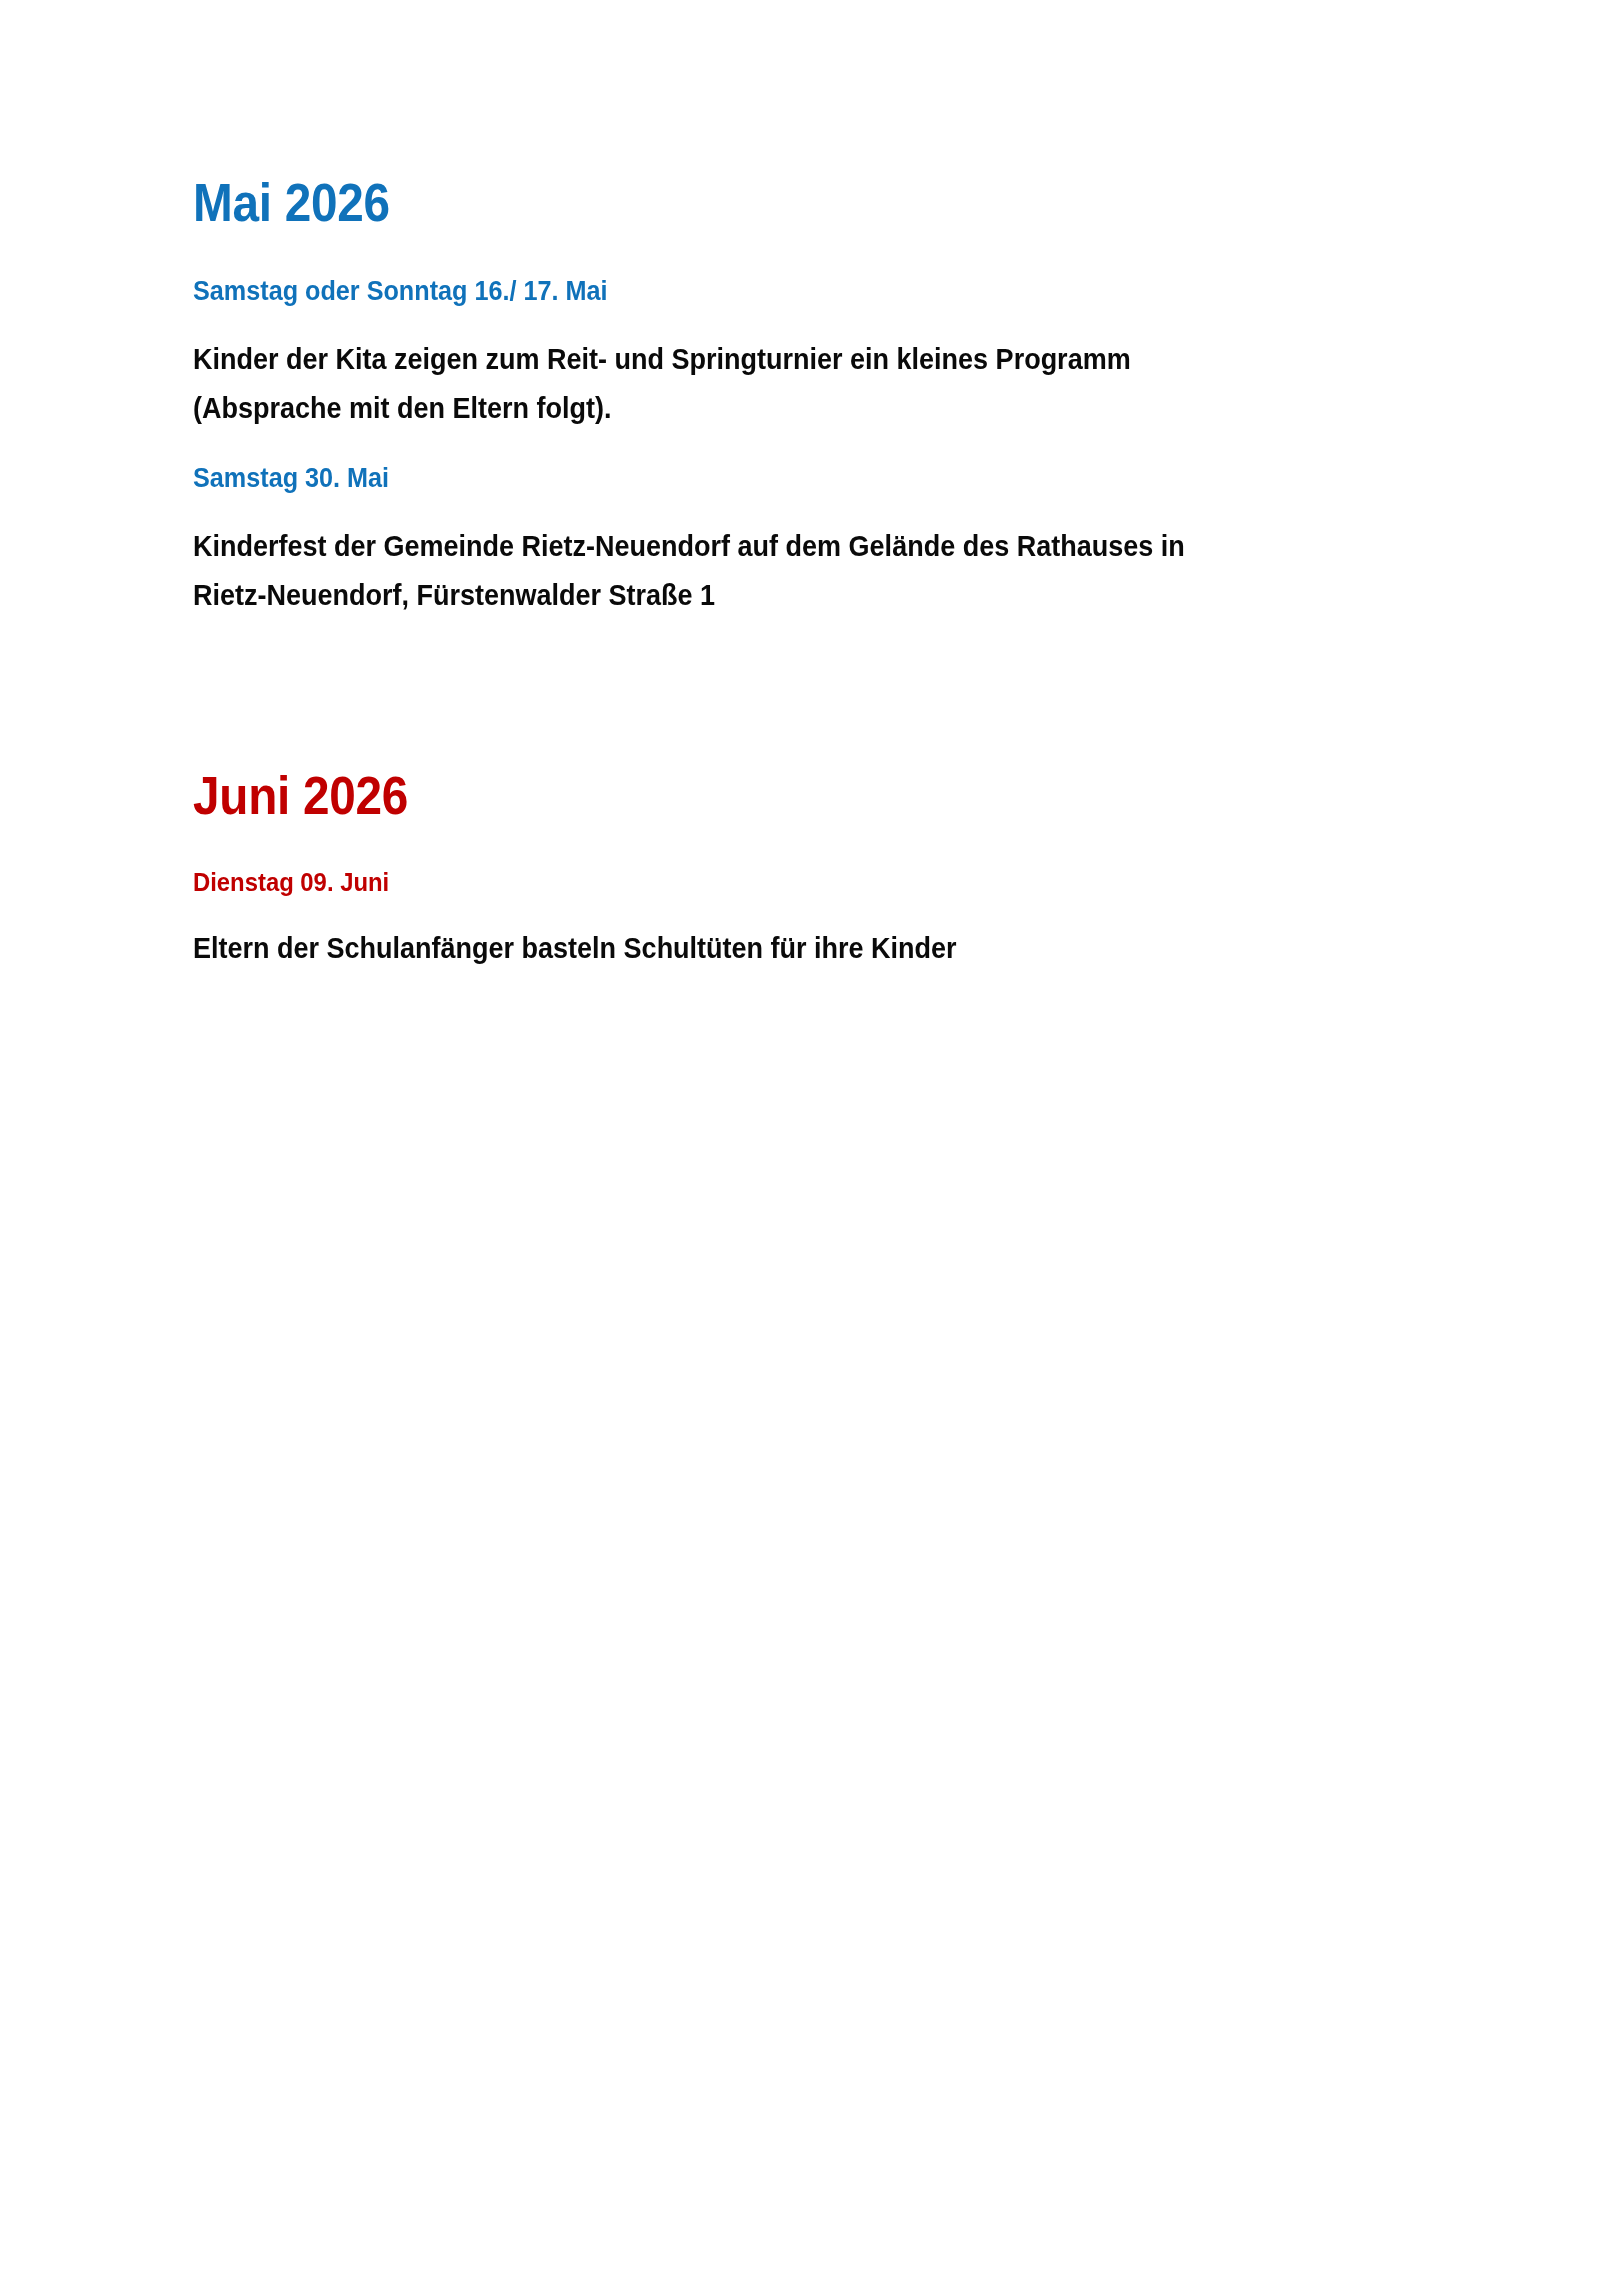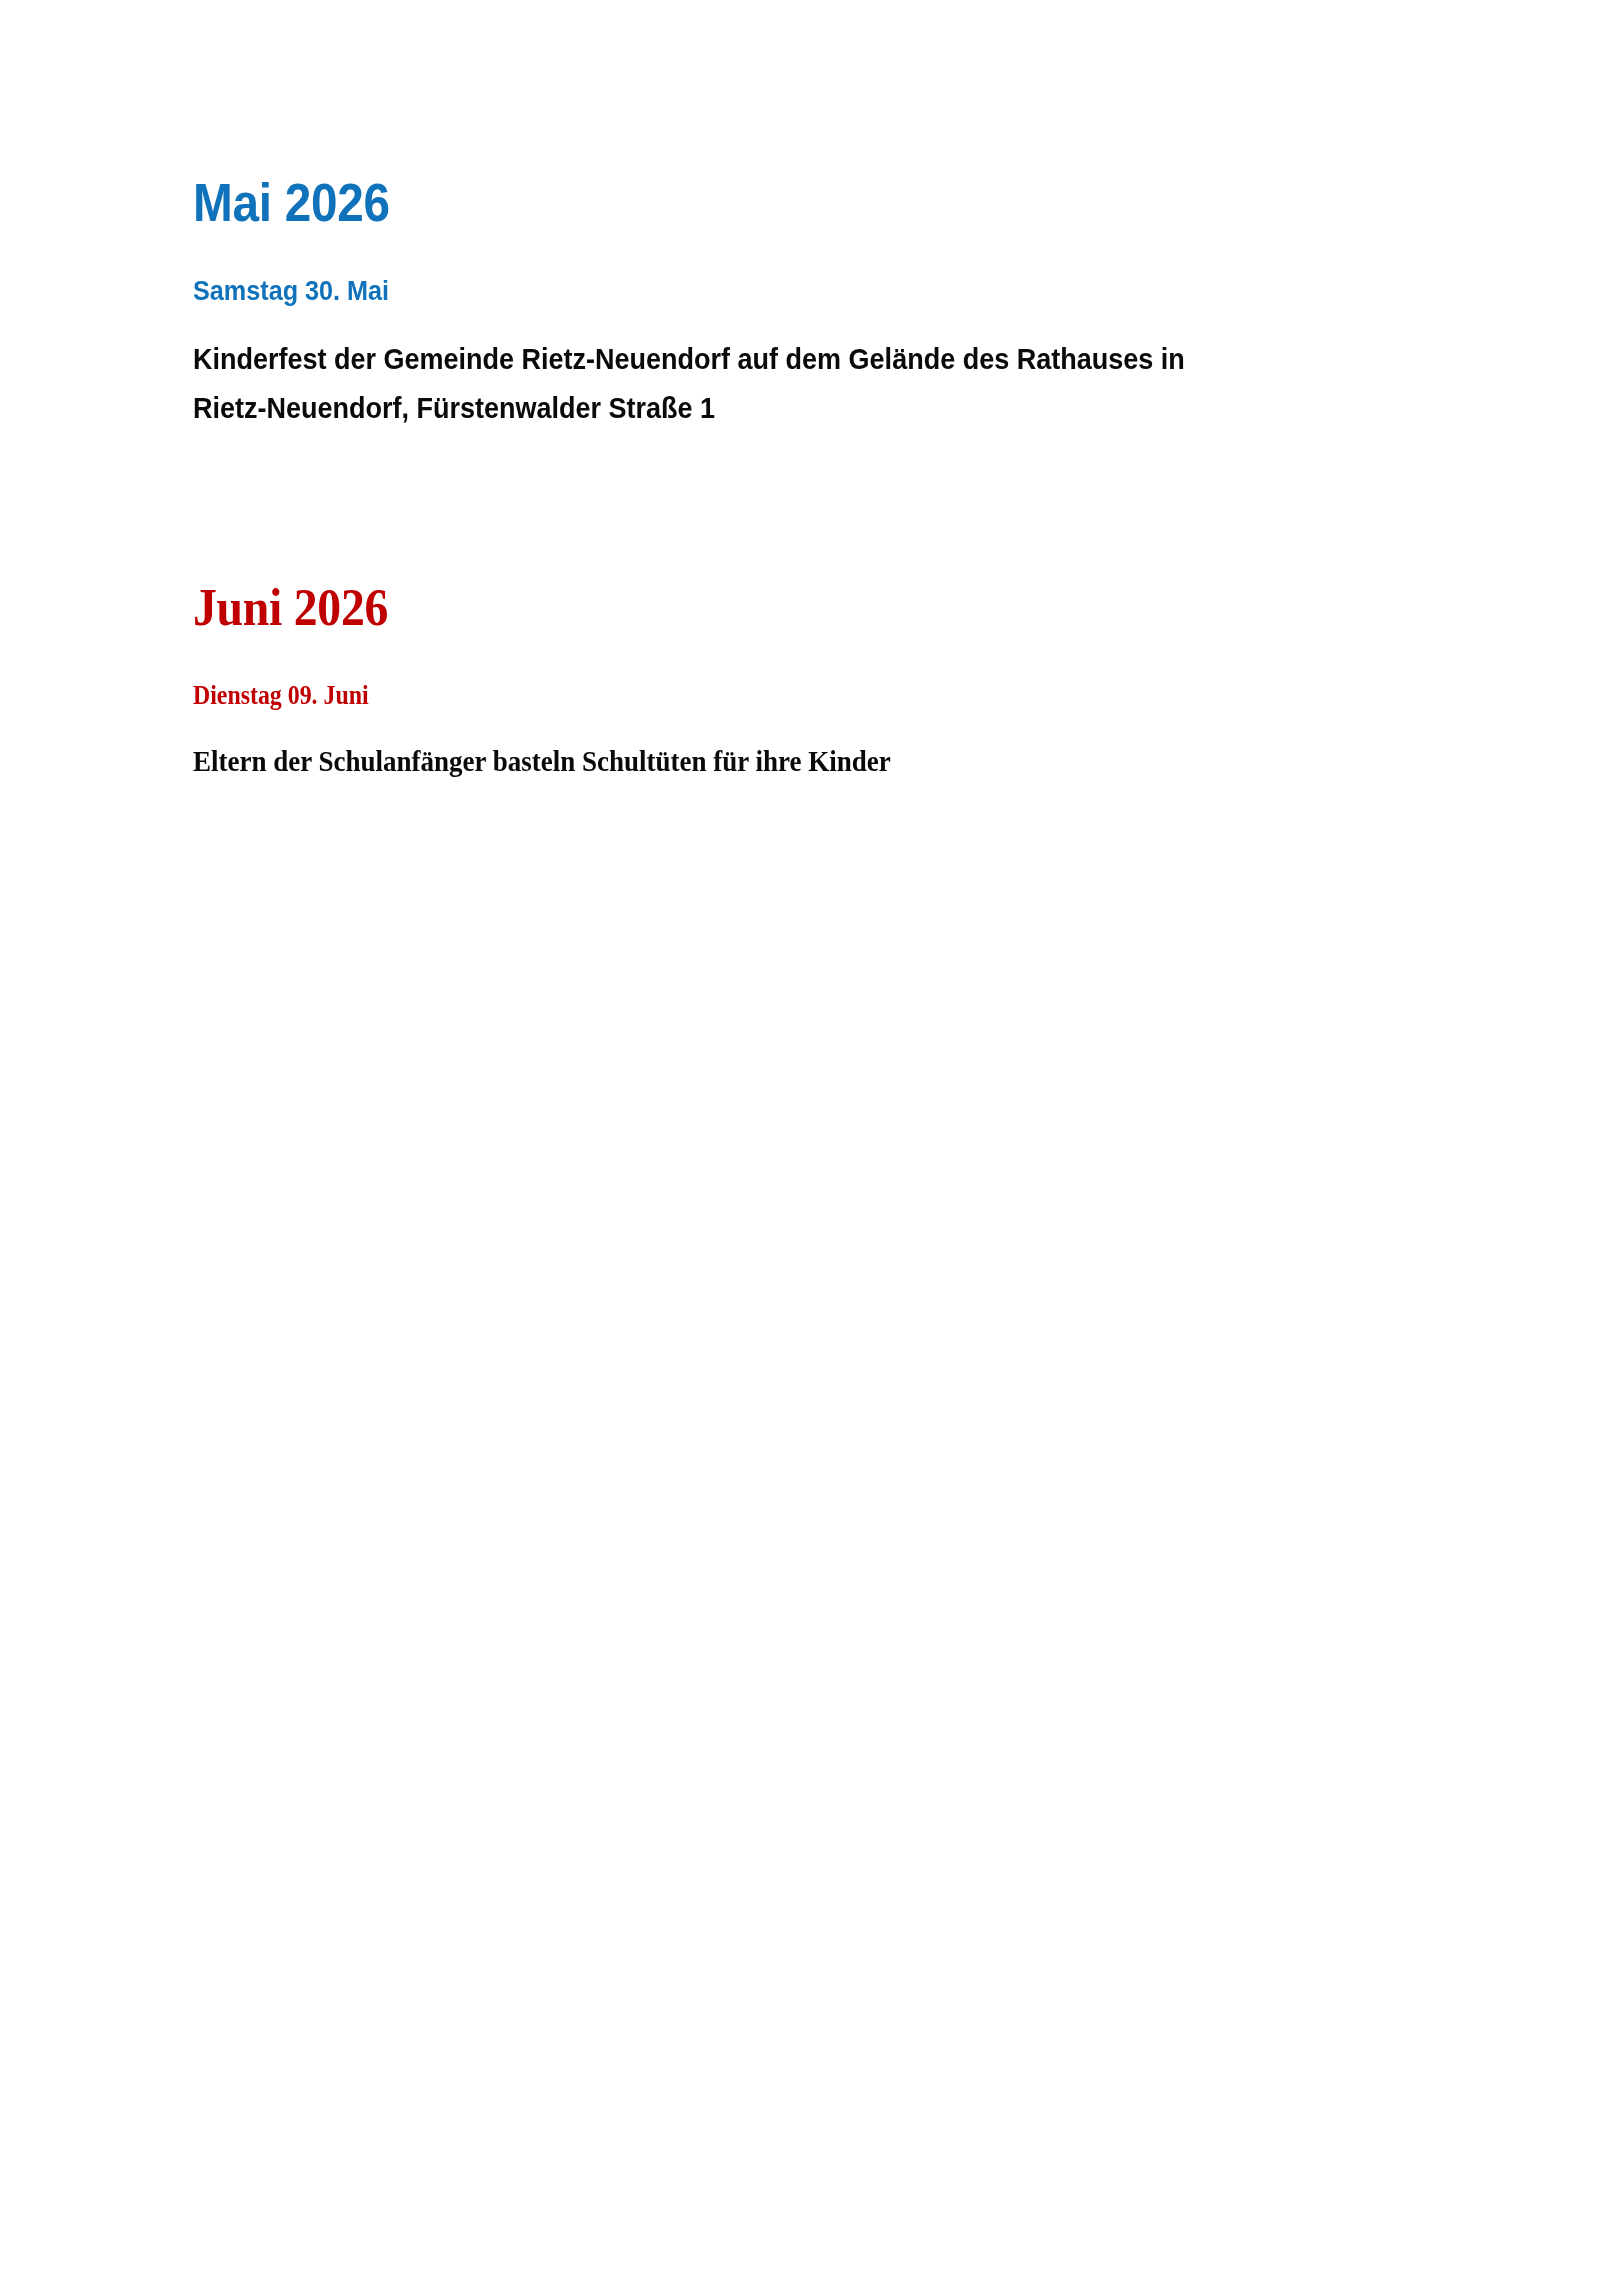--- a/index.html
+++ b/index.html
@@ -65,35 +65,39 @@
     line-height: 1.62;
     margin: 0 0 29px 0;
     max-width: 1117px;
     transform: scaleX(0.90);
     transform-origin: left top;
   }
   .event-block { margin-bottom: 9.8px; }
   .event-block:last-child .event-text { margin-bottom: 0; }
 
   .month-section + .month-section { margin-top: 116px; }
-  .month-section.second { margin-top: 147px; font-family: Liberation Serif, serif; }
+  .month-section.second { margin-top: 147px; }
 
   .month-section.second .date-heading { font-size: 26.5px; margin-bottom: 25.5px; }
   .month-section.second .event-text { margin-bottom: 27.4px; }
 </style>
 </head>
 <body>
 
 <div class="page">
   <div class="content">
 
     <section class="month-section first">
       <h1 class="month-title blue">Mai 2026</h1>
 
 
+      <div class="event-block">
+        <h2 class="date-heading blue">Samstag oder Sonntag 16./ 17. Mai</h2>
+        <p class="event-text">Kinder der Kita zeigen zum Reit- und Springturnier ein kleines Programm (Absprache mit den Eltern folgt).</p>
+      </div>
 
       <div class="event-block">
         <h2 class="date-heading blue">Samstag 30. Mai</h2>
         <p class="event-text">Kinderfest der Gemeinde Rietz-Neuendorf auf dem Gelände des Rathauses in Rietz-Neuendorf, Fürstenwalder Straße 1</p>
       </div>
     </section>
 
     <section class="month-section second">
       <h1 class="month-title red">Juni 2026</h1>
 

